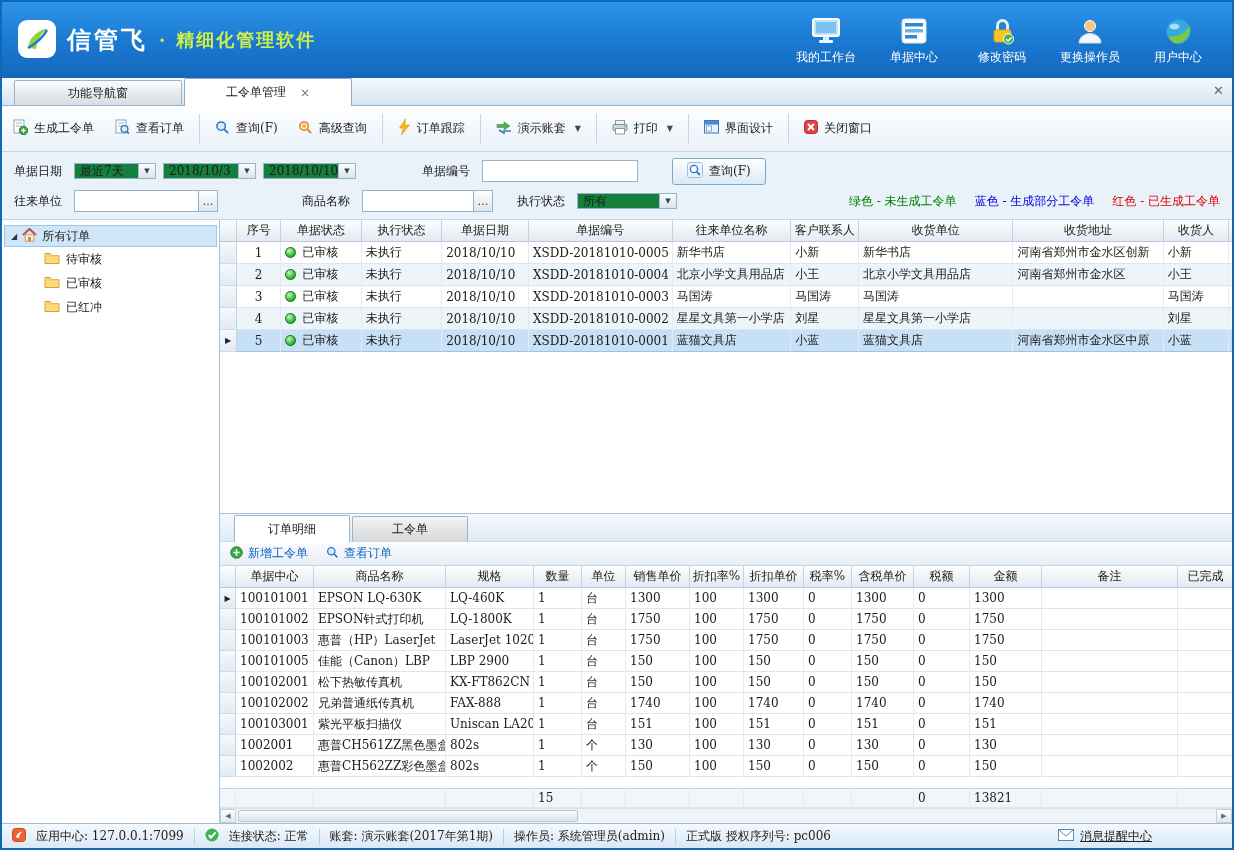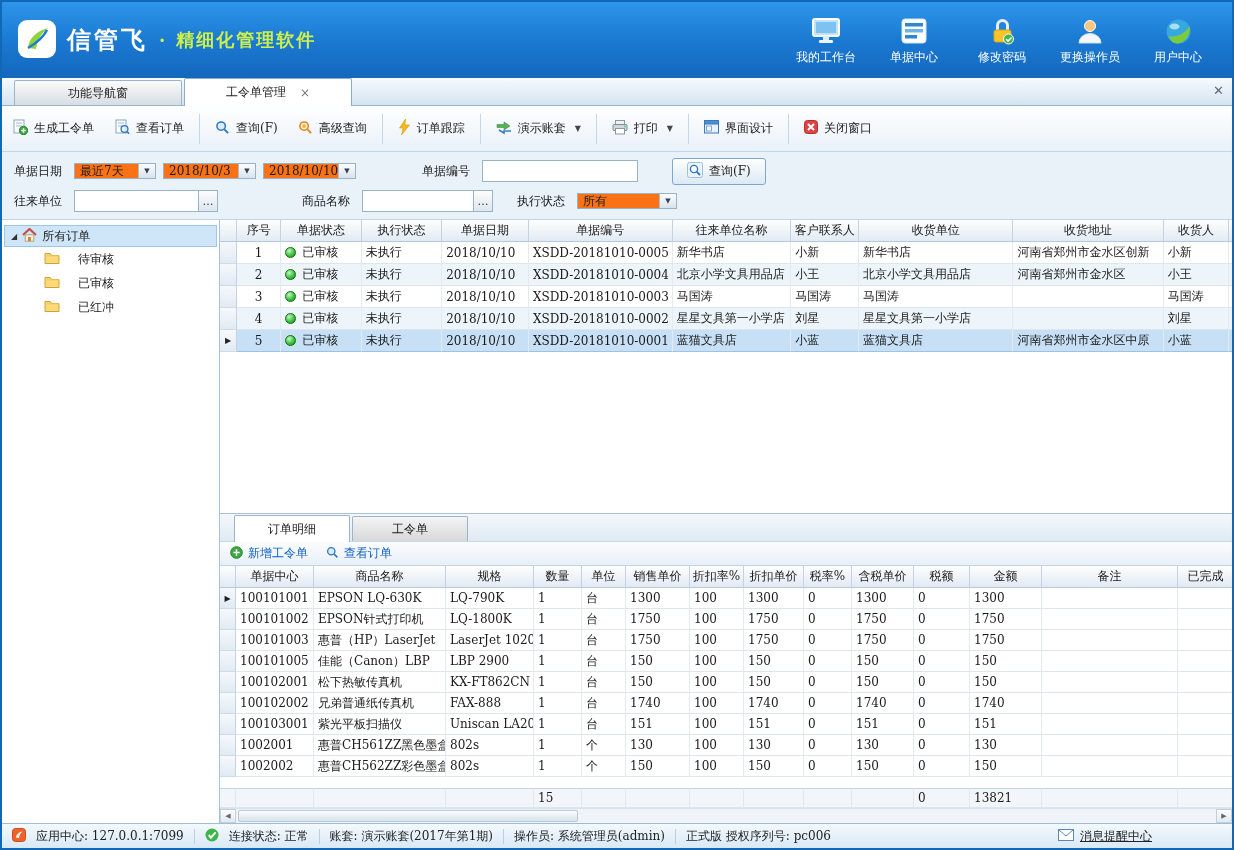--- a/index.html
+++ b/index.html
@@ -28,34 +28,34 @@
   
   .toolbar { flex:0 0 46px; background:linear-gradient(#ffffff,#e9f1f9); border-bottom:1px solid #c2d5e6; display:flex; align-items:center; padding:0 0; }
   .tbtn { display:flex; align-items:center; gap:6px; padding:7px 9px; border:1px solid transparent; border-radius:3px; cursor:pointer; white-space:nowrap; color:#1c1c1c; }
   .caret { font-size:8px; color:#445; margin-left:3px; }
   .tsep { width:1px; height:30px; background:#c5d6e5; margin:0 5px; flex:0 0 1px; }
 
   
   .filters { flex:0 0 64px; background:#e9f1f9; padding:7px 12px 0; border-bottom:1px solid #c2d5e6; }
   .frow { display:flex; align-items:center; height:24px; margin-bottom:6px; }
   .flabel { width:60px; flex:0 0 auto; color:#1a1a1a; }
-  .combo { height:16px; background:#f97316; border:1px solid #98b2c8; display:flex; align-items:center; cursor:pointer; }
+  .combo { height:16px; background:#15803d; border:1px solid #98b2c8; display:flex; align-items:center; cursor:pointer; }
   .combo .val { padding:0 5px; flex:1; white-space:nowrap; overflow:hidden; }
   .combo .dd { width:17px; align-self:stretch; background:linear-gradient(#fdfdfd,#d9e3ec); border-left:1px solid #aabfd3; display:flex; align-items:center; justify-content:center; font-size:7px; color:#345; }
   .tinput { height:22px; border:1px solid #98b2c8; background:#fff; padding:0 4px; font-family:inherit; font-size:12px; outline:none; }
   .browse { width:19px; height:22px; border:1px solid #98b2c8; border-left:none; background:linear-gradient(#fdfdfd,#dde6ee); display:flex; align-items:center; justify-content:center; cursor:pointer; font-size:11px; color:#333; }
   .qbtn { margin-left:34px; height:27px; display:flex; align-items:center; gap:6px; padding:0 14px; border:1px solid #7fa7cf; border:1px solid #7da7cf; border-radius:3px; background:linear-gradient(#fefefe,#dce9f4); cursor:pointer; }
   .legend { margin-left:auto; display:flex; gap:18px; white-space:nowrap; }
 
   
   .main { flex:1 1 auto; display:flex; min-height:0; background:#fff; }
   .treepanel { flex:0 0 218px; background:#fff; border-right:1px solid #a9c1d7; padding-top:5px; overflow:hidden; }
   .tree-root { display:flex; align-items:center; gap:5px; height:22px; padding:0 6px; margin:0 2px; background:#cfe6f8; border:1px solid #99c6e9; cursor:pointer; }
   .tree-arrow { font-size:8px; color:#333; }
-  .tree-item { display:flex; align-items:center; gap:18px; height:24px; padding-left:42px; cursor:pointer; }
+  .tree-item { display:flex; align-items:center; gap:6px; height:24px; padding-left:42px; cursor:pointer; }
 
   .rightpanel { flex:1 1 auto; display:flex; flex-direction:column; min-width:0; background:#fff; }
   .orders-area { flex:1 1 auto; overflow:hidden; background:#fff; }
 
   
   .grid { border-collapse:separate; border-spacing:0; table-layout:fixed; font-size:12px; }
   .grid th { background:linear-gradient(#fefefe,#e1eaf3); border-right:1px solid #c3d3e2; border-bottom:1px solid #b7c9da; height:22px; font-weight:normal; text-align:center; padding:0 2px; overflow:hidden; white-space:nowrap; cursor:pointer; }
   .grid td { border-right:1px solid #e3eaf1; border-bottom:1px solid #dde6ee; height:22px; padding:0 4px; overflow:hidden; white-space:nowrap; background:#fff; }
   .grid td.gutter-cell { background:linear-gradient(#f6f9fc,#e1eaf3); border-right:1px solid #c3d3e2; border-bottom:1px solid #cfdbe6; text-align:center; font-size:8px; color:#222; padding:0; }
   .grid td.c { text-align:center; }
@@ -283,20 +283,25 @@
       <span class="flabel" data-name="partner-label">往来单位</span>
       <input class="tinput" style="width: 125px;" data-name="partner-input" value="">
       <span class="browse" data-name="partner-browse-button">…</span>
       <span class="flabel" style="margin-left:84px" data-name="product-label">商品名称</span>
       <input class="tinput" style="width: 112px;" data-name="product-input" value="">
       <span class="browse" data-name="product-browse-button">…</span>
       <span class="flabel" style="margin-left:24px" data-name="exec-status-label">执行状态</span>
       <div class="combo" style="width:100px" data-name="exec-status-select">
         <span class="val">所有</span>
         <span class="dd" data-name="chevron-down-icon">▼</span>
+      </div>
+      <div class="legend" data-name="status-color-legend">
+        <span data-name="legend-green" style="color: rgb(0, 128, 0);">绿色 - 未生成工令单</span>
+        <span data-name="legend-blue" style="color: rgb(0, 0, 224);">蓝色 - 生成部分工令单</span>
+        <span data-name="legend-red" style="color: rgb(224, 0, 0);">红色 - 已生成工令单</span>
       </div>
     </div>
   </div>
 
   <div class="main" data-name="main-area">
 
     <div class="treepanel" data-name="order-tree-panel">
       <div class="tree-root" data-name="tree-node-all-orders">
         <span class="tree-arrow" data-name="tree-expand-icon">◢</span>
         <span data-name="home-icon"><svg width="15" height="14" viewBox="0 0 15 14">
@@ -508,21 +513,21 @@
                     <th data-name="detail-column-header">备注</th>
                     <th data-name="detail-column-header">已完成</th>
                   </tr>
               </thead>
               <tbody data-name="detail-table-body">
 
                   <tr data-name="detail-row">
                     <td class="gutter-cell" data-name="row-indicator">▶</td>
                     <td data-name="cell-product-code">100101001</td>
                     <td data-name="cell-product-name">EPSON LQ-630K</td>
-                    <td data-name="cell-spec">LQ-790K</td>
+                    <td data-name="cell-spec">LQ-460K</td>
                     <td data-name="cell-qty">1</td>
                     <td data-name="cell-unit">台</td>
                     <td data-name="cell-price">1300</td>
                     <td data-name="cell-discount-rate">100</td>
                     <td data-name="cell-discount-price">1300</td>
                     <td data-name="cell-tax-rate">0</td>
                     <td data-name="cell-tax-price">1300</td>
                     <td data-name="cell-tax">0</td>
                     <td data-name="cell-amount">1300</td>
                     <td data-name="cell-note"></td>

